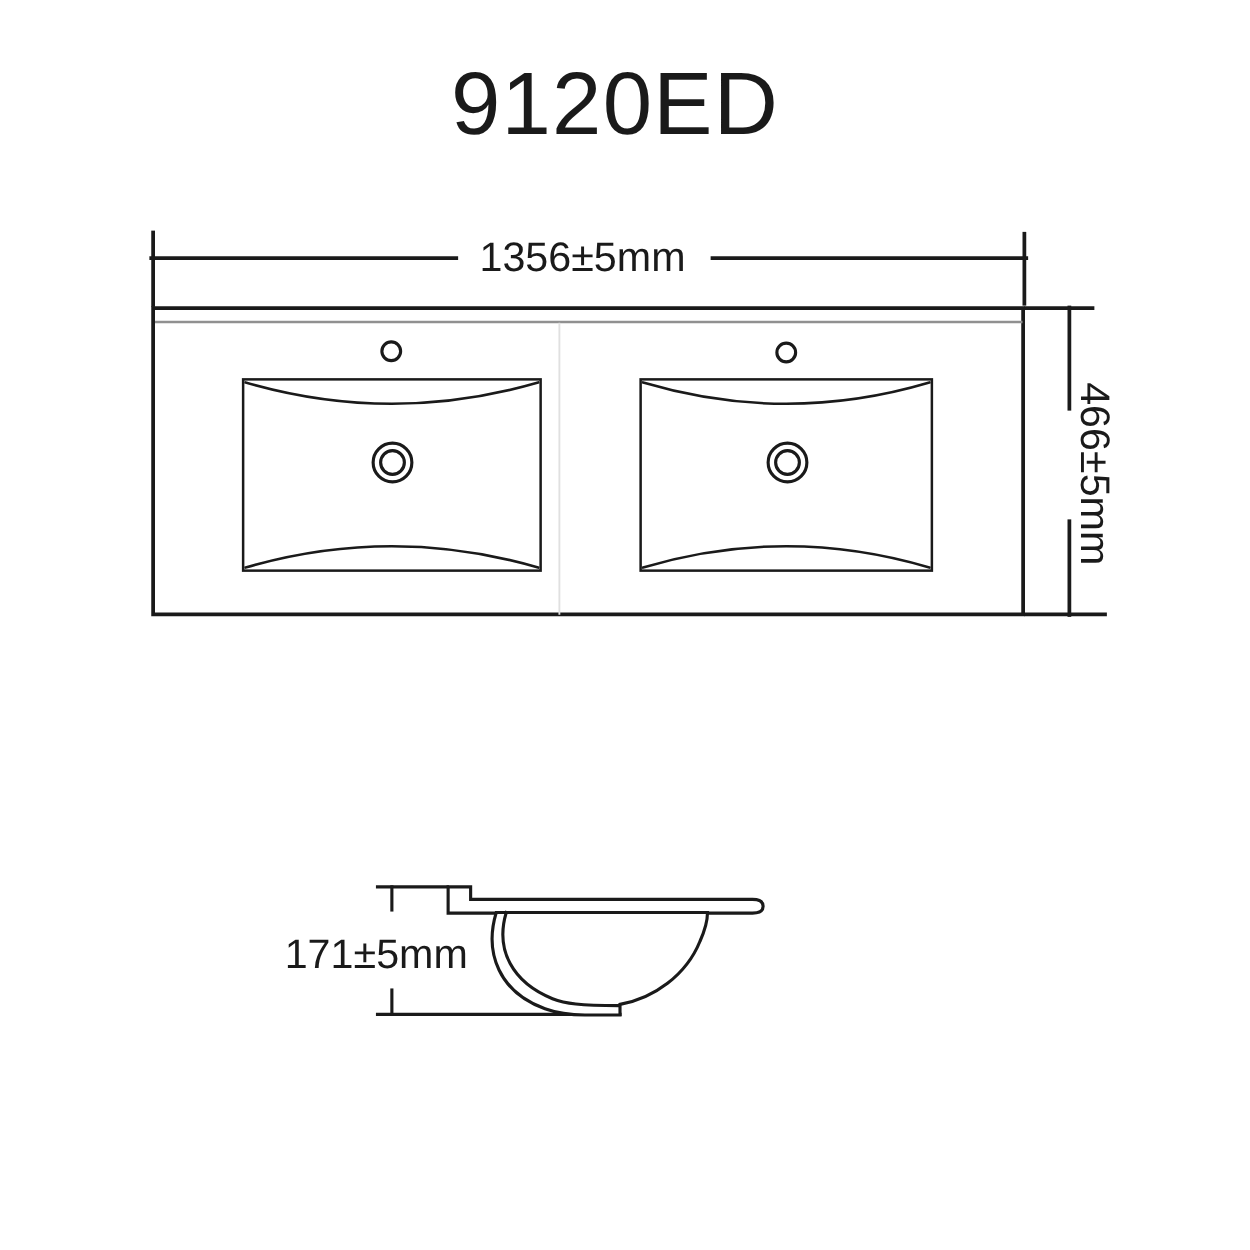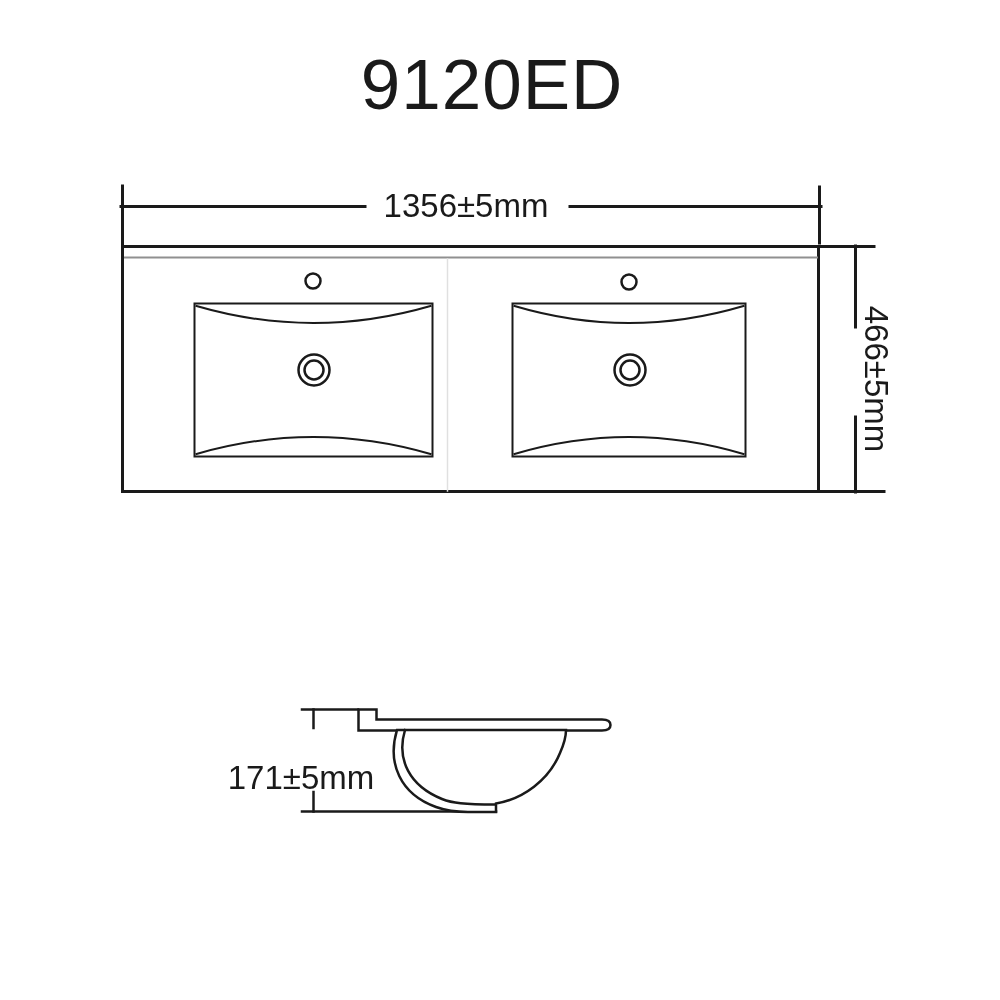--- a/index.html
+++ b/index.html
@@ -110,15 +110,15 @@
       <path stroke-width="2.5" d="M405,730 C396,760 410,786 442,799 C452,803 464,804.5 495,804.5"></path>
     </g>
   </svg>
 
   <div class="label page-title" style="left:492px; top:84px;">9120ED</div>
 
   <div class="label dim-text" style="left:466px; top:205px;">1356±5mm</div>
 
   <div class="label dim-text rot90" style="left:876px; top:379px;">466±5mm</div>
 
-  <div class="label dim-text" style="left:301px; top:763px;margin-top:14px;">171±5mm</div>
+  <div class="label dim-text" style="left:301px; top:763px;">171±5mm</div>
 
 </div>
 
 </body></html>

